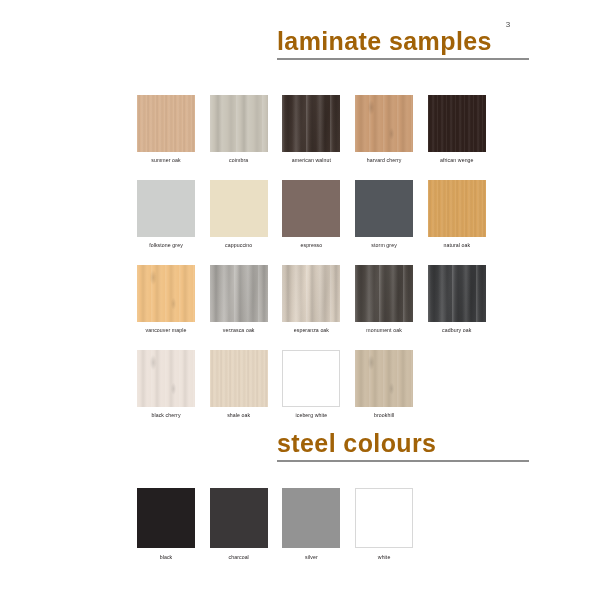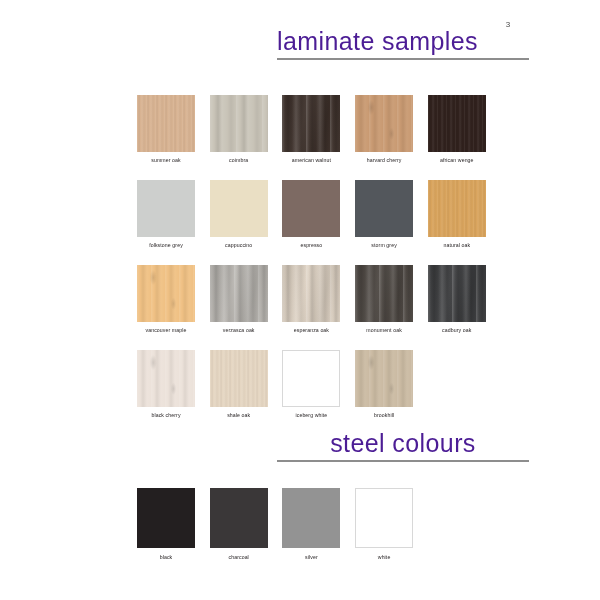--- a/index.html
+++ b/index.html
@@ -28,29 +28,29 @@
     position: absolute;
     left: 277px;
     width: 252px;
   }
   .heading-block.laminate { top: 28px; }
   .heading-block.steel { top: 430px; }
 
   .heading-text {
     font-family: "Liberation Sans", sans-serif;
     font-size: 25px;
-    font-weight: 400;
+    font-weight: 700;
     letter-spacing: 0.4px;
-    color: #4c1d95;
+    color: #a16207;
     line-height: 1.05;
     text-align: left;
     white-space: nowrap;
   }
   .heading-block.steel .heading-text {
-    text-align: center;
+    text-align: left;
   }
   .heading-rule {
     margin-top: 4px;
     height: 1.4px;
     width: 100%;
     background: #8d8d8d;
   }
 
   .page-number {
     position: absolute;

